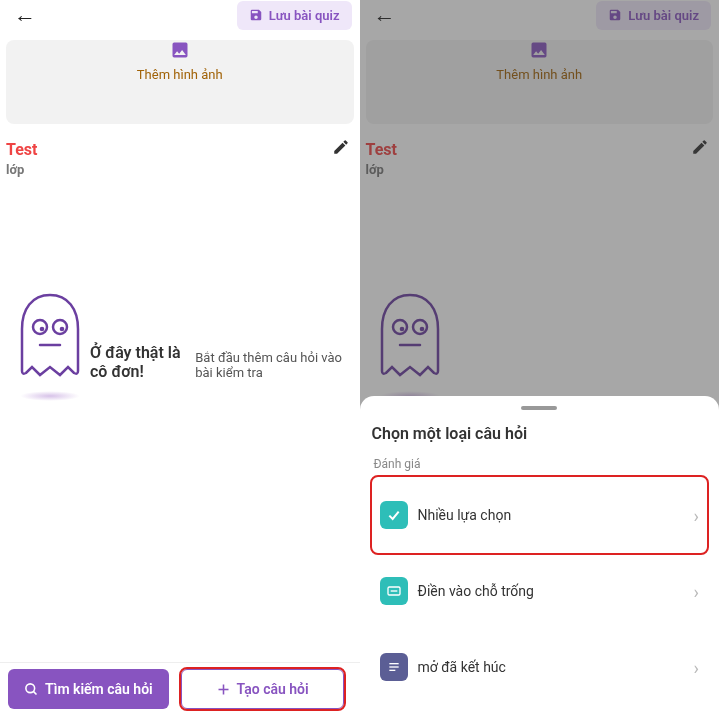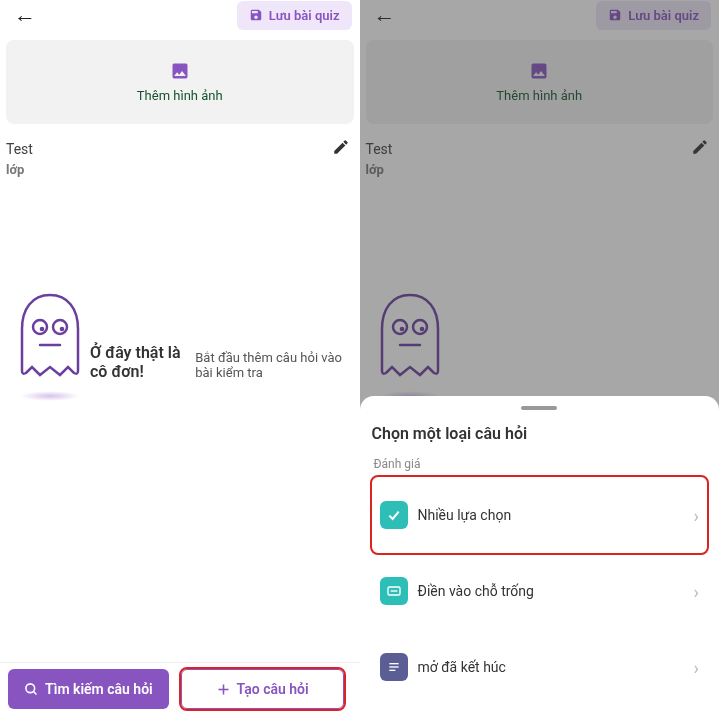--- a/index.html
+++ b/index.html
@@ -35,31 +35,30 @@
     border-radius: 6px;
   }
   .save-btn svg { width: 14px; height: 14px; }
   .image-card {
     margin: 6px;
     background: #f2f2f2;
     border-radius: 8px;
     display: flex;
     flex-direction: column;
     align-items: center;
-    justify-content: center;
     height: 84px;
-    color: #14532d;
+    color: #a16207;
     font-size: 13px;
   }
   .image-card .img-icon { color: #8854c0; margin-bottom: 4px; }
   .title-row {
     display: flex; align-items: center; justify-content: space-between;
     padding: 8px 10px 0 6px;
   }
-  .quiz-title { font-size: 14px; font-weight: 400; color: #404040; }
+  .quiz-title { font-size: 16px; font-weight: 700; color: #ef4444; }
   .edit-pen { font-size: 18px; color: #333; }
   .subtitle { padding: 2px 6px; font-size: 13px; color: #777; font-weight: bold; }
   .empty-state {
     display: flex; align-items: center;
     margin-top: 110px;
     padding: 0 10px;
   }
   .ghost-wrap { display:flex; flex-direction:column; align-items:center; margin-bottom:40px;}
   .ghost-shadow {
     width: 60px; height: 10px; border-radius: 50%;

